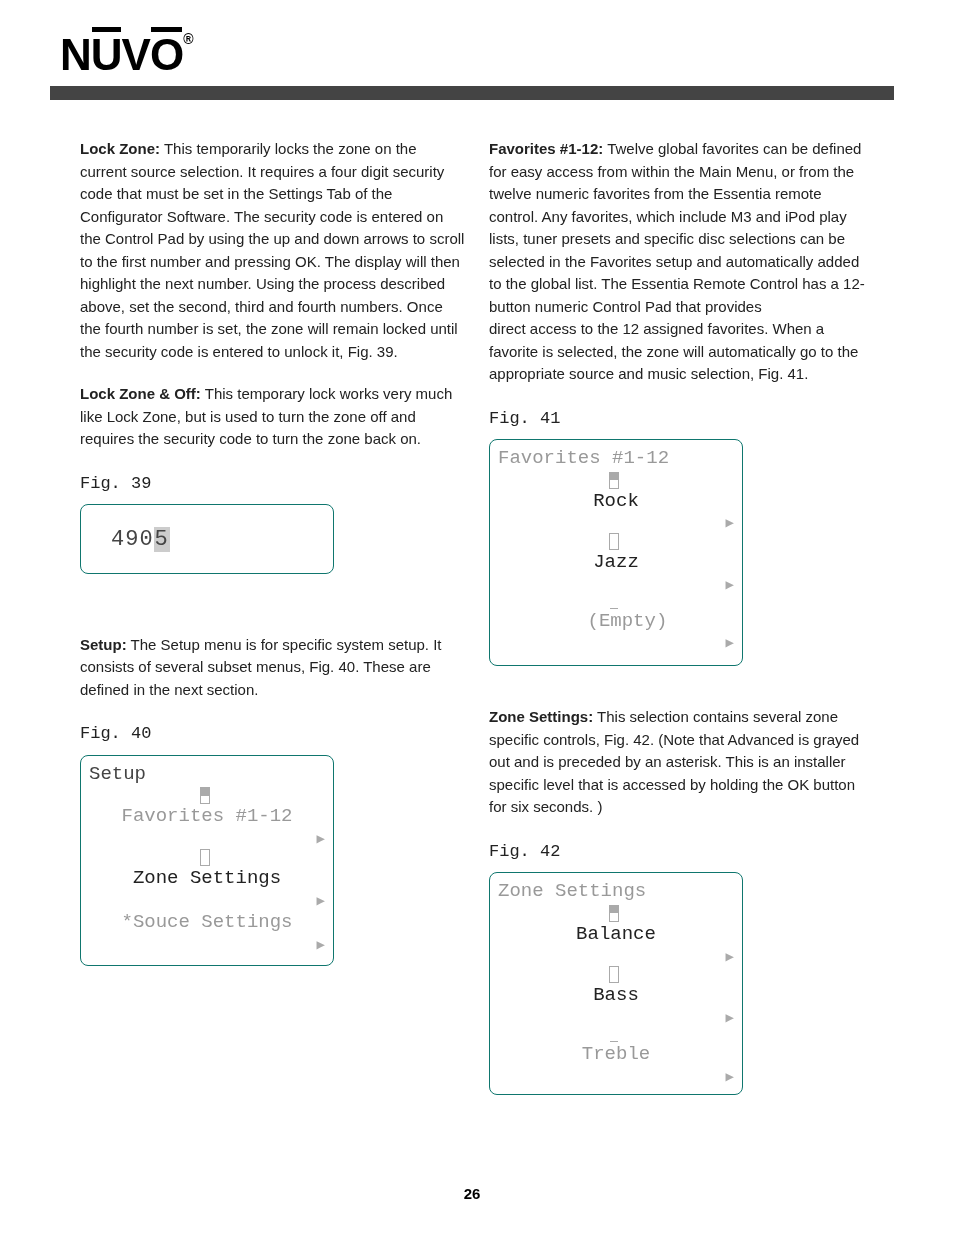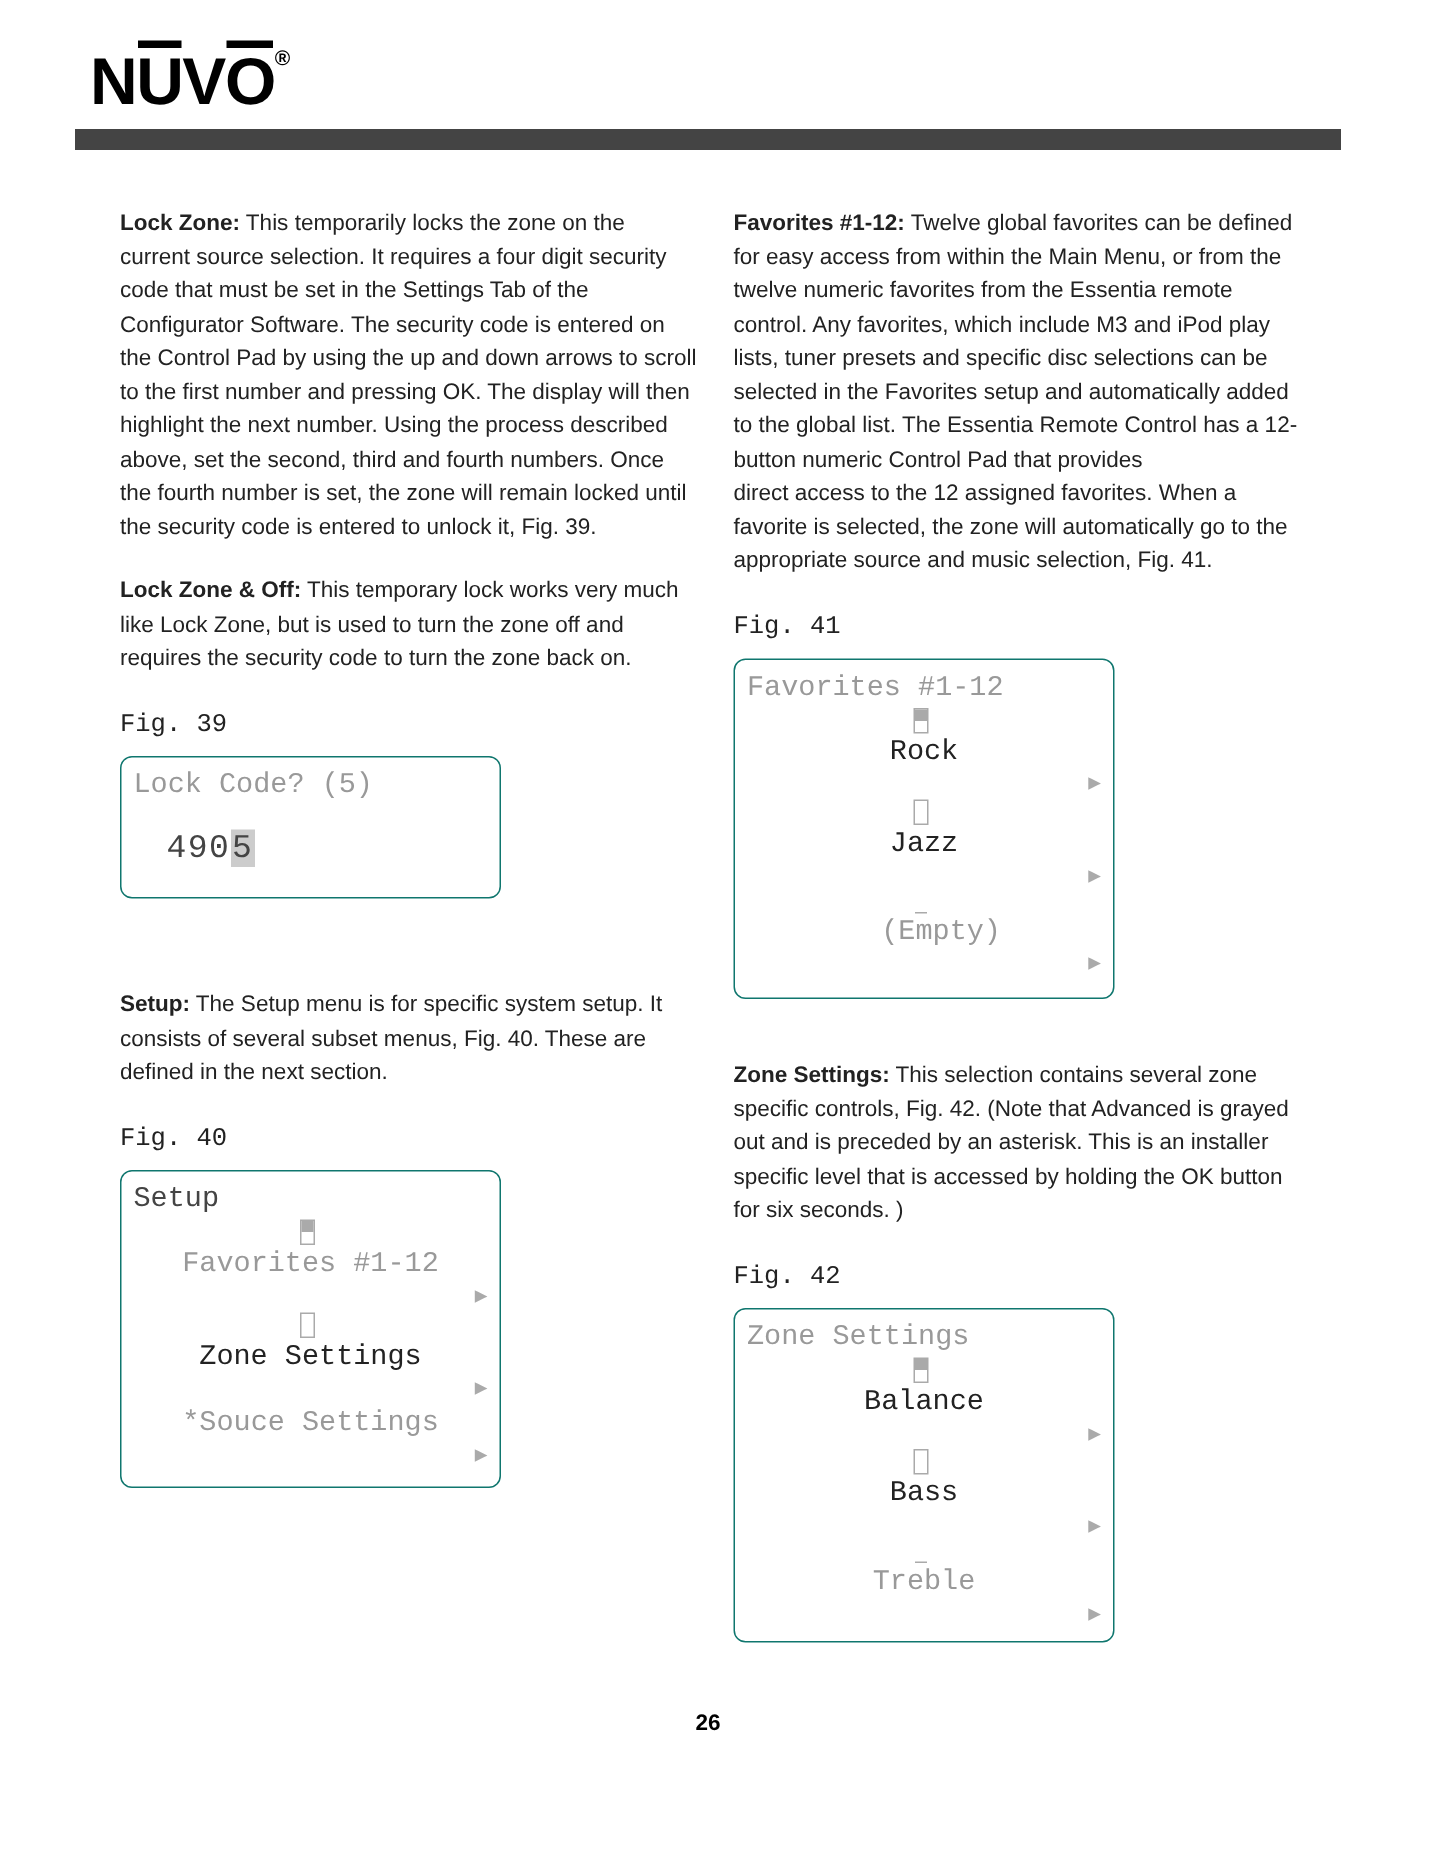--- a/index.html
+++ b/index.html
@@ -99,21 +99,21 @@
     letter-spacing: 1px;
     font-size: 22px;
     padding-left: 24px;
     margin-top: 14px;
   }
   .lcd .lockcode .cursor { background: #ccc; padding: 0 1px; }
   .pagenum {
     text-align: center;
     font-weight: bold;
     font-family: 'Trebuchet MS', sans-serif;
-    margin-top: 45px;
+    margin-top: 90px;
     font-size: 15px;
   }
   
   .ovU, .ovO { position: relative; }
   .ovU::before, .ovO::before {
     content: "";
     position: absolute;
     left: 1px; right: 1px; top: -3px;
     height: 5px; background: #000;
   }
@@ -127,21 +127,20 @@
 
   <div class="columns">
 
     <div class="col">
       <p><span class="bold">Lock Zone:</span><span>  This temporarily locks the zone on the current source selection. It requires a four digit security code that must be set in the Settings Tab of the Configurator Software. The security code is entered on the Control Pad  by using the up and down arrows to scroll to the first number and pressing OK. The display will then highlight the next number. Using the process described above, set the second, third and fourth numbers. Once the fourth number is set, the zone will remain locked until the security code is entered to unlock it, Fig. 39.</span></p>
 
       <p><span class="bold">Lock Zone &amp; Off:</span><span>  This temporary lock works very much like Lock Zone, but is used to turn the zone off and requires the security code to turn the zone back on.</span></p>
 
       <div class="figcap">Fig. 39</div>
       <div class="lcd">
-        <div class="title">Lock Code? (5)</div>
         <div class="lockcode"><span>490</span><span class="cursor">5</span></div>
       </div>
 
       <p style="margin-top:60px"><span class="bold">Setup:</span><span>  The Setup menu is for specific system setup. It consists of several subset menus, Fig. 40. These are defined in the next section.</span></p>
 
       <div class="figcap">Fig. 40</div>
       <div class="lcd" style="padding-bottom:10px">
         <div style="color:#444;padding-left:2px">Setup</div>
         <div class="row">
           <span class="scroll-box scroll-partial"></span>

